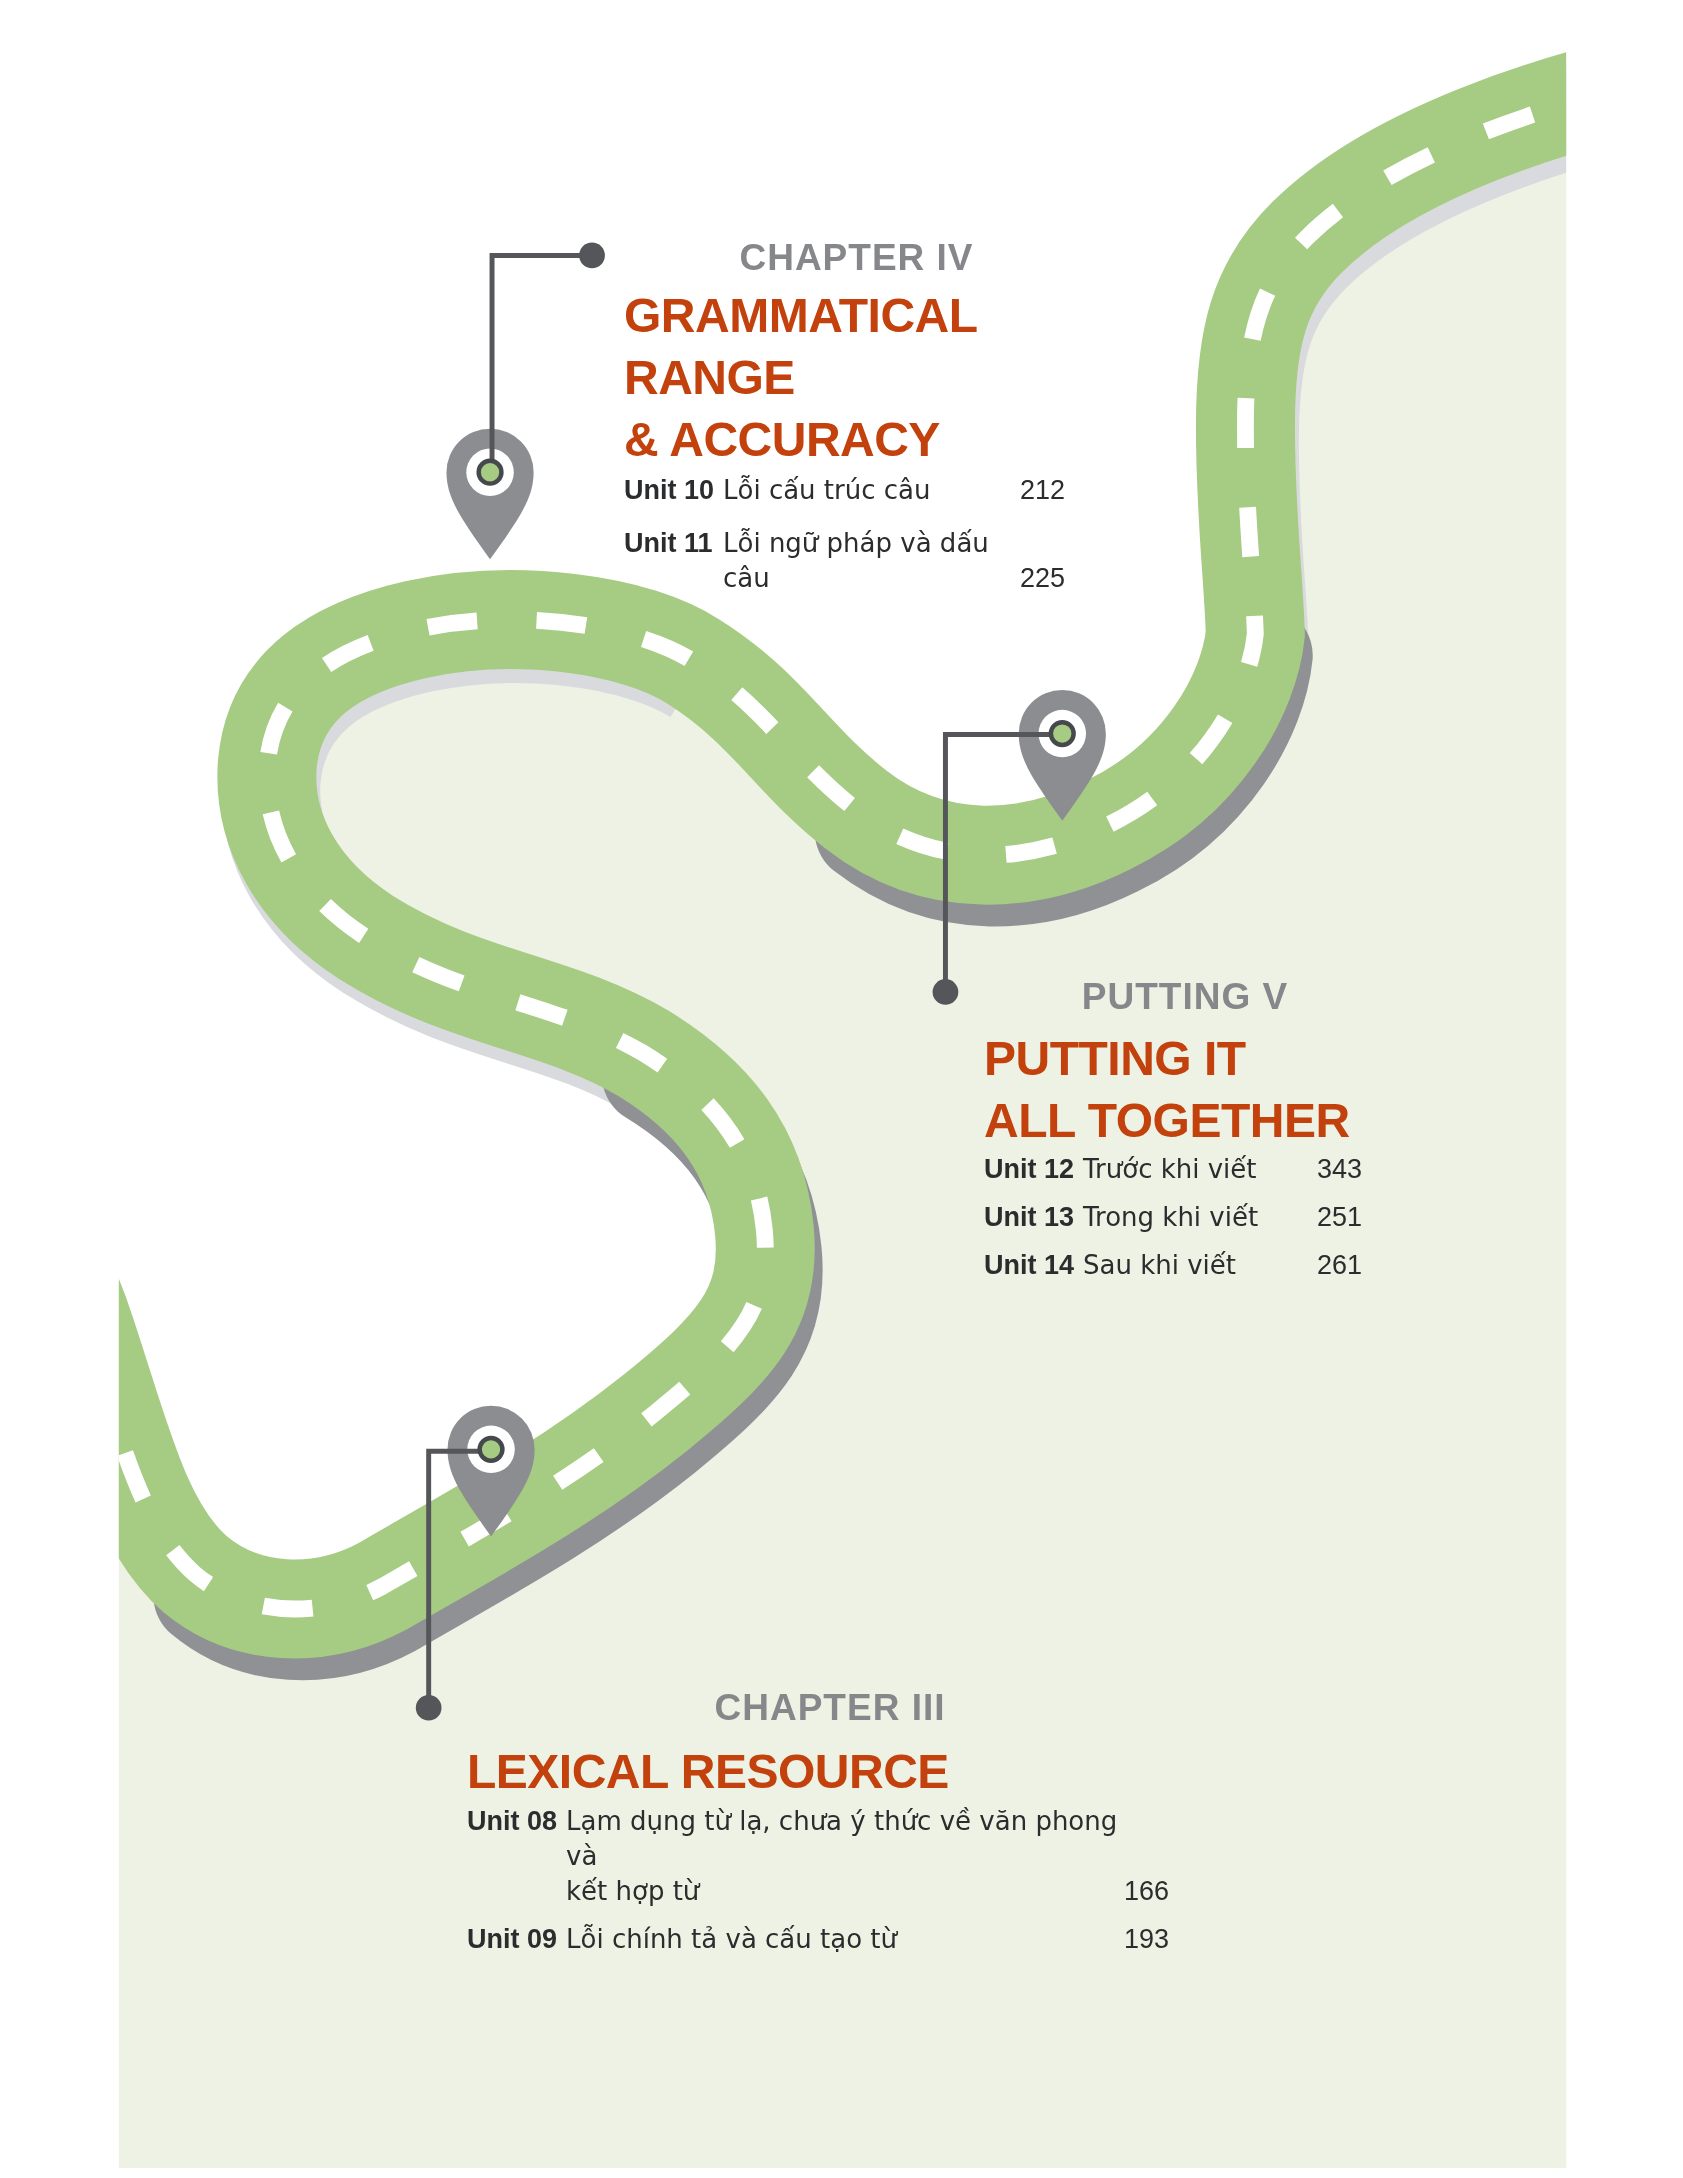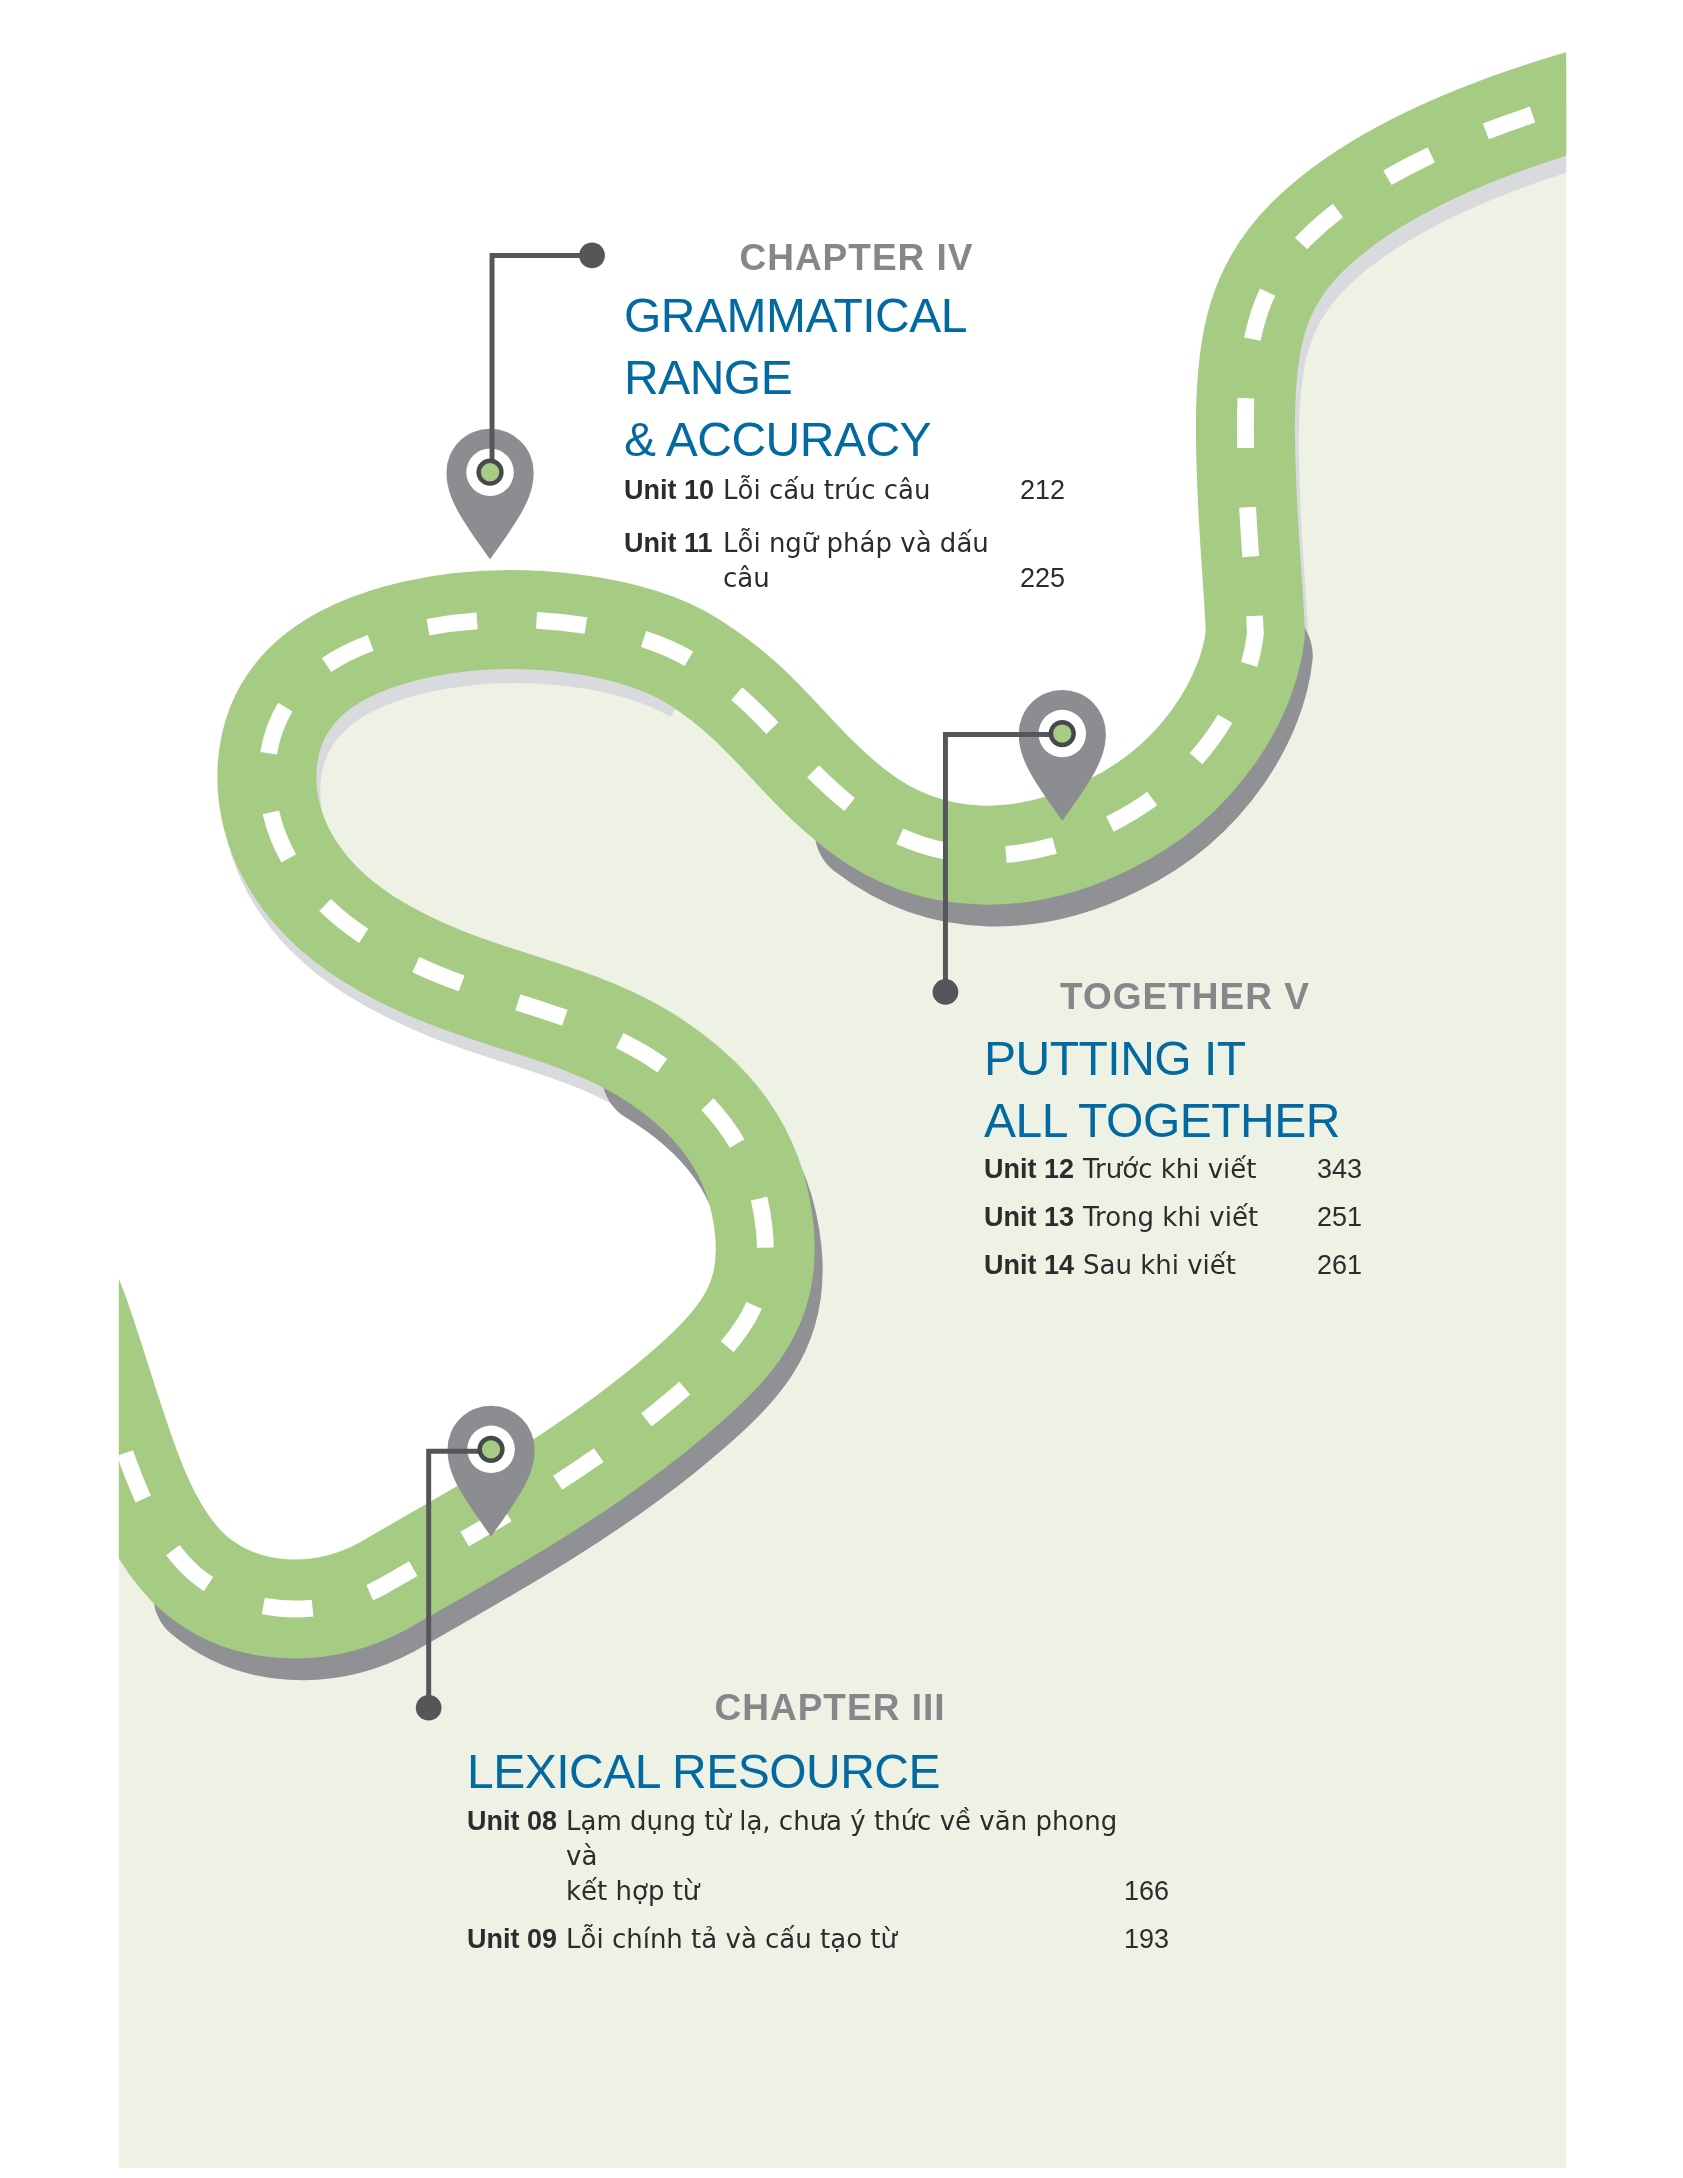--- a/index.html
+++ b/index.html
@@ -9,22 +9,22 @@
     font-family:"Liberation Sans", sans-serif;
   }
   #art{position:absolute;left:0;top:0;width:1683px;height:2178px}
 
   .chapter{position:absolute}
   .ch-label{
     font-weight:bold;font-size:37px;line-height:43px;
     letter-spacing:1px;color:#85878a;text-align:center;
   }
   .ch-title{
-    font-weight:normal;font-size:48px;line-height:62px;
-    letter-spacing:-0.5px;color:#0369a1;
+    font-weight:bold;font-size:48px;line-height:62px;
+    letter-spacing:-0.5px;color:#c2410c;
   }
   .units{color:#2b2c2e}
   .unit-row{display:flex;font-size:27px;line-height:35px;align-items:flex-start}
   .unit-label{font-weight:bold;flex:0 0 99px;font-family:"Liberation Sans",sans-serif}
   .unit-desc{flex:1 1 auto;font-family:"DejaVu Sans","Liberation Sans",sans-serif;font-size:26px}
   .unit-page{align-self:flex-end;min-width:69px;font-size:27px}
 
   .ch4{left:624px;top:236px;width:465px}
   .ch4 .ch-title{margin-top:6px}
   .ch4 .units{margin-top:2px}
@@ -157,21 +157,21 @@
     </div>
     <div class="unit-row">
       <span class="unit-label">Unit 11</span>
       <span class="unit-desc"><span>Lỗi ngữ pháp và dấu câu</span><span style="display:block"></span></span>
       <span class="unit-page">225</span>
     </div>
   </div>
 </div>
 
 <div class="chapter ch5">
-  <div class="ch-label">TOGETHER V</div>
+  <div class="ch-label">PUTTING V</div>
   <div class="ch-title">
     <div>PUTTING IT</div>
     <div>ALL TOGETHER</div>
   </div>
   <div class="units">
     <div class="unit-row">
       <span class="unit-label">Unit 12</span>
       <span class="unit-desc"><span>Trước khi viết</span><span style="display:block"></span></span>
       <span class="unit-page">343</span>
     </div>

